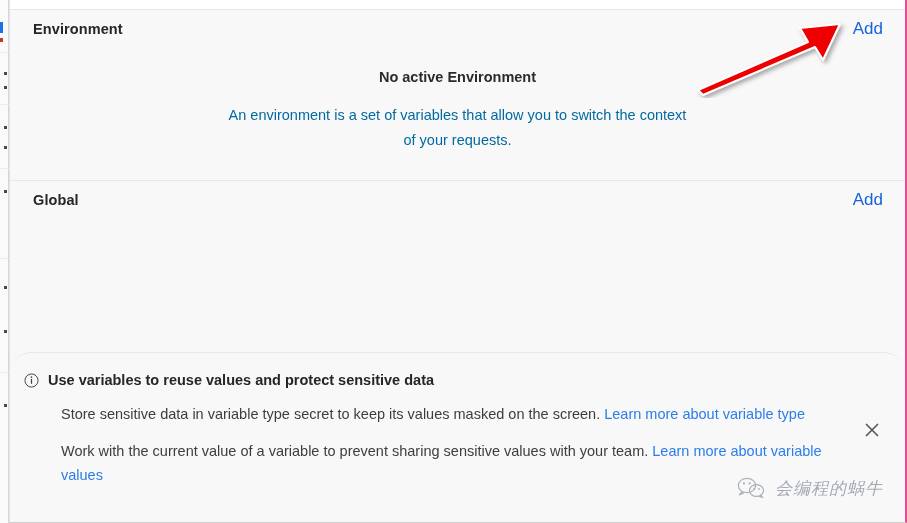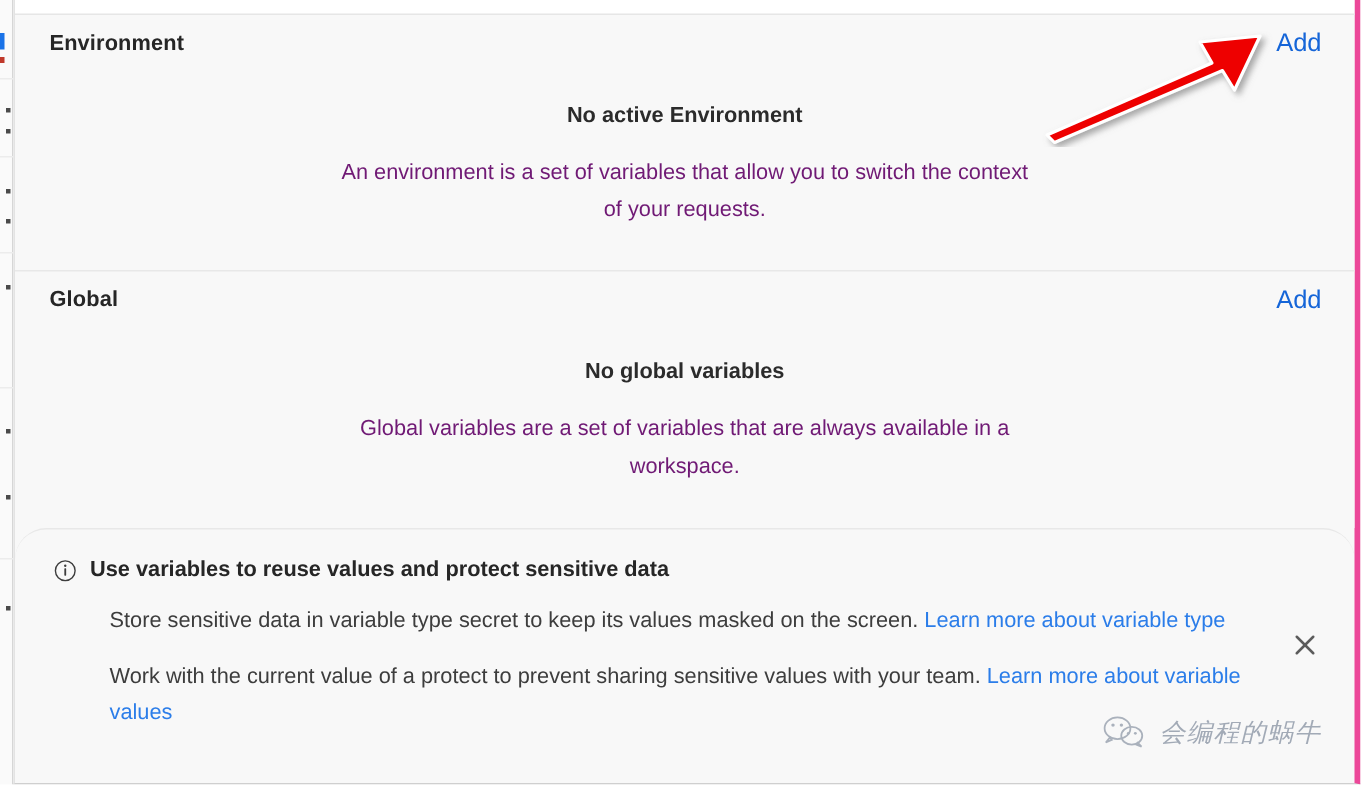--- a/index.html
+++ b/index.html
@@ -61,21 +61,21 @@
     height: 3px;
     background: #4a4a4a;
   }
 
   
   #main-panel {
     flex: 1 1 auto;
     height: 100%;
     background: #f8f8f8;
     border-left: 1px solid #e3e3e3;
-    border-right: 4px solid #ec4899;
+    border-right: 2px solid #ec4899;
     border-bottom: 1px solid #cfcfcf;
     box-sizing: border-box;
     position: relative;
     display: flex;
     flex-direction: column;
   }
 
   
   #panel-top-strip {
     height: 9px;
@@ -117,35 +117,35 @@
     padding: 22px 0 0 0;
   }
   .empty-title {
     font-size: 14.5px;
     font-weight: bold;
     color: #2b2b2b;
     margin: 0 0 18px 0;
   }
   .empty-desc {
     font-size: 14.5px;
-    color: #701a75;
+    color: #0369a1;
     line-height: 25px;
     margin: 0 auto;
     max-width: 470px;
     font-weight: normal;
   }
 
   #section-environment { height: 170px; }
   #section-globals { height: 172px; }
 
   
   #info-banner {
     border-top: 1px solid #e8e8e8;
     flex: 1 1 auto;
-    padding: 18px 20px 0 26px;
+    padding: 18px 20px 0 14px;
     position: relative;
     box-sizing: border-box;
     display: flex;
     align-items: flex-start;
     border-radius: 21px;
   }
   #info-icon-wrap {
     flex: 0 0 auto;
     width: 22px;
     padding-top: 2px;
@@ -257,42 +257,38 @@
         <div class="empty-title">No active Environment</div>
         <div class="empty-desc">An environment is a set of variables that allow you to switch the context of your requests.</div>
       </div>
     </div>
 
     <div class="section" id="section-globals">
       <div class="section-header">
         <span class="section-title">Global</span>
         <span class="add-link">Add</span>
       </div>
-      <div class="empty-state">
-        <div class="empty-title">No global variables</div>
-        <div class="empty-desc">Global variables are a set of variables that are always available in a workspace.</div>
-      </div>
     </div>
 
     <div id="info-banner">
 
       <div id="info-icon-wrap">
         <svg class="circle-i" viewBox="0 0 16 16">
           <circle cx="8" cy="8" r="7" fill="none" stroke="#3d3d3d" stroke-width="1"></circle>
           <circle cx="8" cy="4.4" r="0.85" fill="#3d3d3d"></circle>
           <rect x="7.35" y="6.3" width="1.3" height="5.2" rx="0.4" fill="#3d3d3d"></rect>
         </svg>
       </div>
 
       <div id="info-body">
         <div id="info-heading">Use variables to reuse values and protect sensitive data</div>
 
         <p class="info-para"><span>Store sensitive data in variable type secret to keep its values masked on the screen. </span><span class="info-link">Learn more about variable type</span></p>
 
-        <p class="info-para"><span>Work with the current value of a protect to prevent sharing sensitive values with your team. </span><span class="info-link">Learn more about variable values</span></p>
+        <p class="info-para"><span>Work with the current value of a variable to prevent sharing sensitive values with your team. </span><span class="info-link">Learn more about variable values</span></p>
       </div>
 
       <div id="close-banner">
         <svg width="14" height="14" viewBox="0 0 14 14">
           <line x1="1.5" y1="1.5" x2="12.5" y2="12.5" stroke="#5c5c5c" stroke-width="1.7" stroke-linecap="round"></line>
           <line x1="12.5" y1="1.5" x2="1.5" y2="12.5" stroke="#5c5c5c" stroke-width="1.7" stroke-linecap="round"></line>
         </svg>
       </div>
 
       <div id="watermark">

